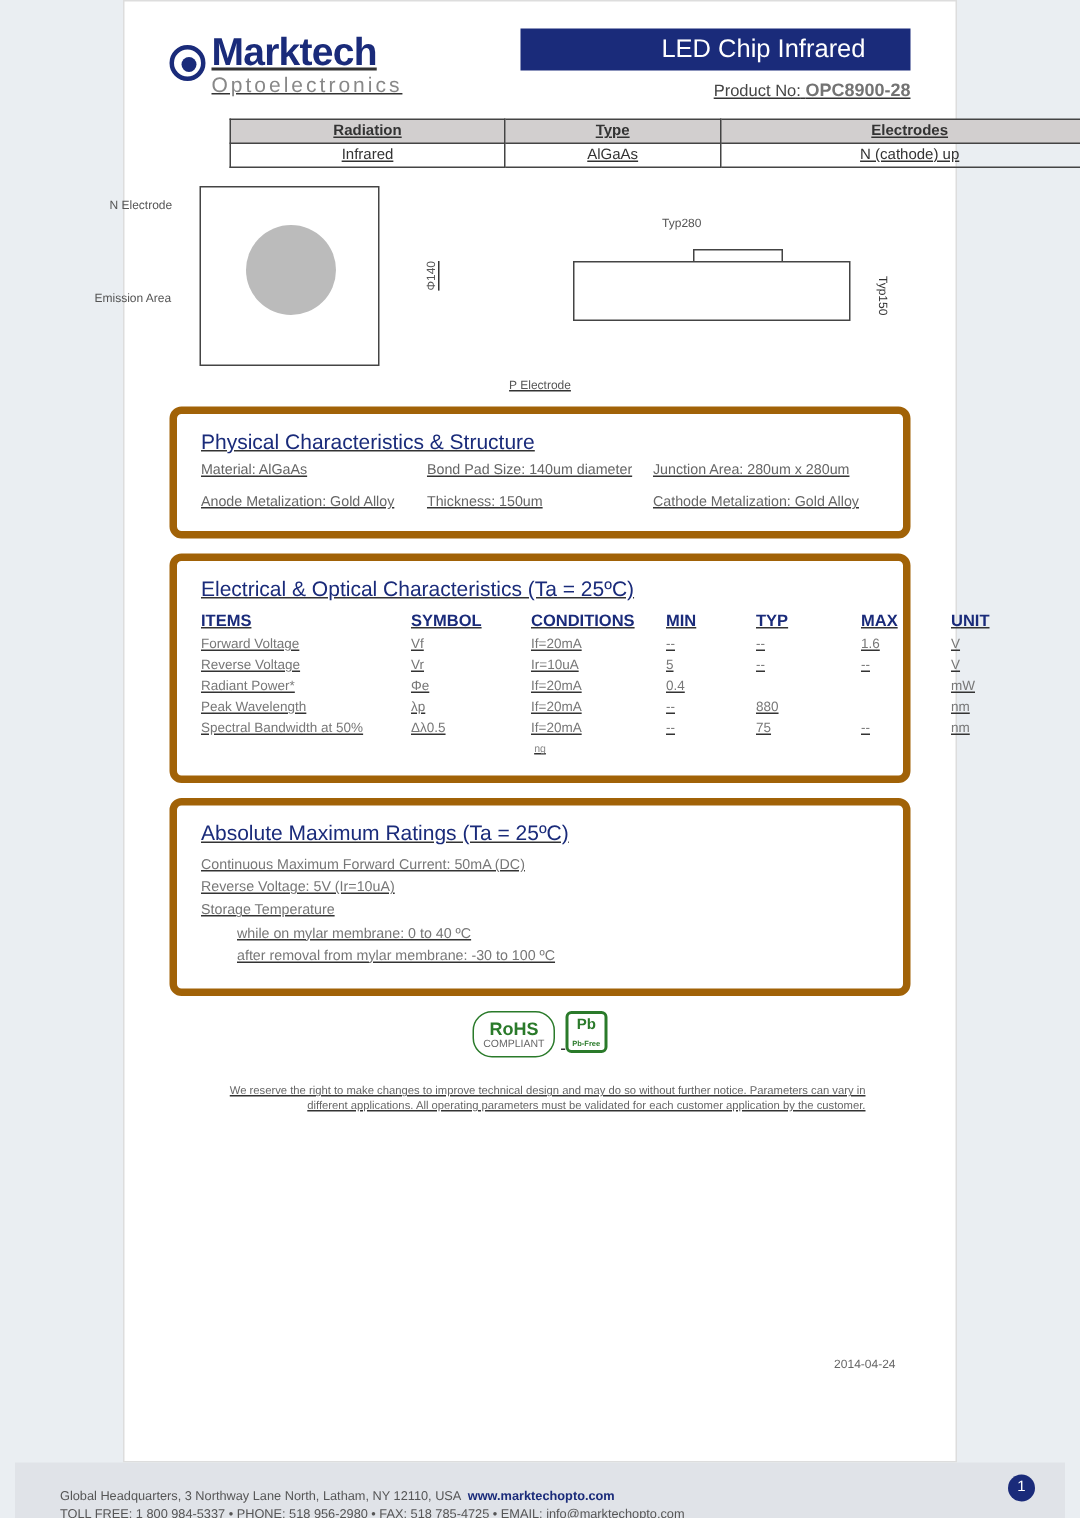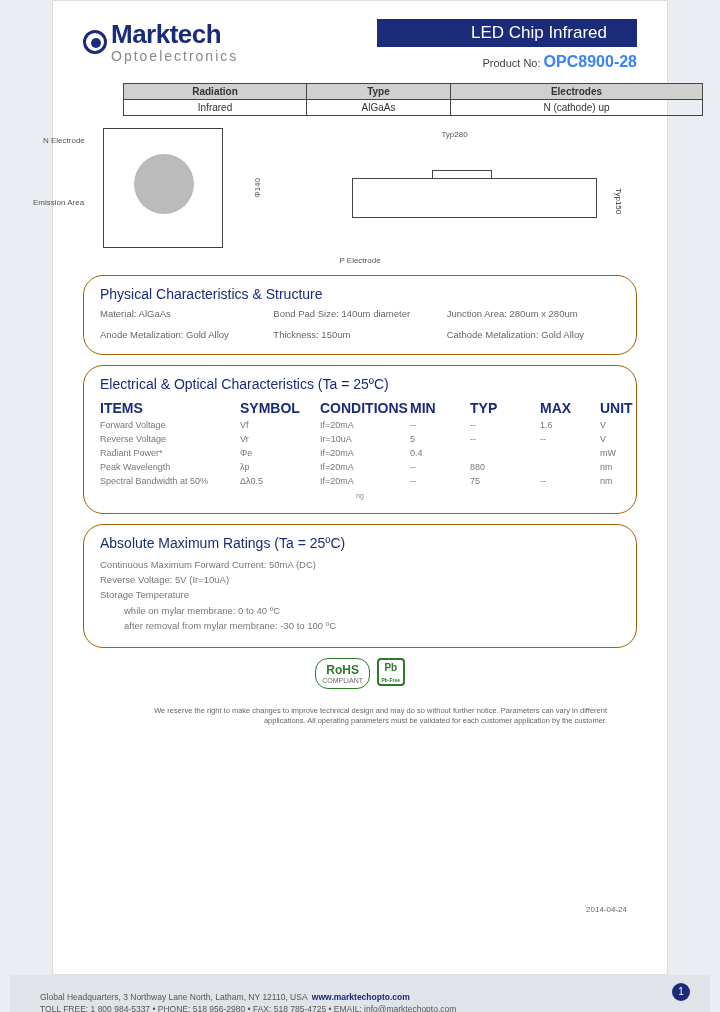--- a/index.html
+++ b/index.html
@@ -6,26 +6,27 @@
   body {
     width: 720px;
     height: 1012px;
     font-family: Arial, sans-serif;
     background: #eaeef2;
     color: #333;
     font-size: 10px;
   }
   .page {
     background: #fff;
-    width: 616px;
+    width: 556px;
     margin: 0 auto;
     min-height: 975px;
     padding: 18px 30px 10px 30px;
     position: relative;
     border: 1px solid #ddd;
+    text-decoration: underline;
   }
   .header { display: flex; align-items: flex-start; margin-bottom: 12px; }
   .logo-block { flex: 0 0 auto; display: flex; align-items: center; }
   .logo-icon {
     width: 24px; height: 24px;
     border: 3px solid #1a2b7a;
     border-radius: 50%;
     position: relative;
     margin-right: 4px;
   }
@@ -44,21 +45,21 @@
   .title-bar {
     background: #1a2b7a;
     color: #fff;
     font-size: 17px;
     padding: 4px 30px;
     display:inline-block;
     min-width: 260px;
     text-align:right;
   }
   .product-no { font-size: 11px; color: #444; margin-top:6px; }
-  .product-no b { color: #3b82f6; font-size:16px; }
+  .product-no b { color: #737373; font-size:12px; }
   .top-table { width: 580px; border-collapse: collapse; margin: 10px 0 6px 40px; padding-left: 37px; }
   .top-table th, .top-table td {
     border: 1px solid #444;
     font-size: 10px;
     padding: 2px 4px;
     text-align: center;
   }
   .top-table th { background: #d2cfcf; font-weight: bold; }
   .diagram-row { display:flex; gap:30px; padding:6px 20px 10px 20px; align-items:center; }
   .chip-box {
@@ -70,43 +71,43 @@
     position:absolute; left:30px; top:25px;
     width:60px; height:60px; border-radius:50%;
     background:#bbb;
   }
   .label-line { position:absolute; font-size:8px; color:#555; }
   .side-view {
     flex:1;
     position:relative;
     height:120px;
   }
-  .side-top-label { position:absolute; left:50%; top:2px; transform:translateX(-50%); font-size:8px; color:#555; }
+  .side-top-label { position:absolute; left:50%; top:20px; transform:translateX(-50%); font-size:8px; color:#555; }
   .side-rect {
     position:absolute;
     left:60px; right:20px; top:50px; height:40px;
     border:1px solid #444;
     background:#fff;
   }
   .side-notch {
     position:absolute;
     left:140px; top:42px; width:60px; height:10px;
     border:1px solid #444; border-bottom:none; background:#fff;
   }
   .p-electrode-label { text-align:center; font-size:8px; color:#555; margin-top:-2px; }
   .section {
-    border:1px solid #a16207;
-    border-radius:20px;
+    border:5px solid #a16207;
+    border-radius:8px;
     padding:10px 16px 14px 16px;
     margin:10px 0;
   }
   .section h2 { color:#1a2b7a; font-size:14px; font-weight:normal; margin-bottom:6px; }
   .phys-grid { display:grid; grid-template-columns: 1fr 1fr 1fr; row-gap:10px; font-size:9.5px; color:#666; }
   .elec-head, .elec-row { display:grid; grid-template-columns: 140px 80px 90px 60px 70px 60px 50px; font-size:9px; padding:2px 0; }
-  .elec-head { color:#1a2b7a; font-weight:bold; font-size:14px; }
+  .elec-head { color:#1a2b7a; font-weight:bold; font-size:11px; }
   .elec-row { color:#777; }
   .note { font-size:7px; color:#888; text-align:center; margin-top:4px; }
   .abs-list { font-size:9.5px; color:#777; line-height:1.6; }
   .abs-list .indent { padding-left:24px; }
   .compliance { text-align:center; margin:10px 0 4px 0; }
   .rohs-badge { display:inline-block; border:1px solid #2a7a2a; color:#2a7a2a; font-weight:bold; padding:4px 6px; font-size:12px; border-radius:13px; margin-right:4px; }
   .rohs-badge small { display:block; font-size:7px; color:#666; font-weight:normal; }
   .pb-badge { display:inline-block; width:28px; height:28px; border:2px solid #2a7a2a; border-radius:4px; text-align:center; font-size:10px; color:#2a7a2a; font-weight:bold; line-height:12px; padding-top:2px; vertical-align:top; }
   .pb-badge small { display:block; font-size:5px; }
   .disclaimer { font-size:7.5px; color:#666; text-align:right; margin:17px 30px; line-height:1.3; }

